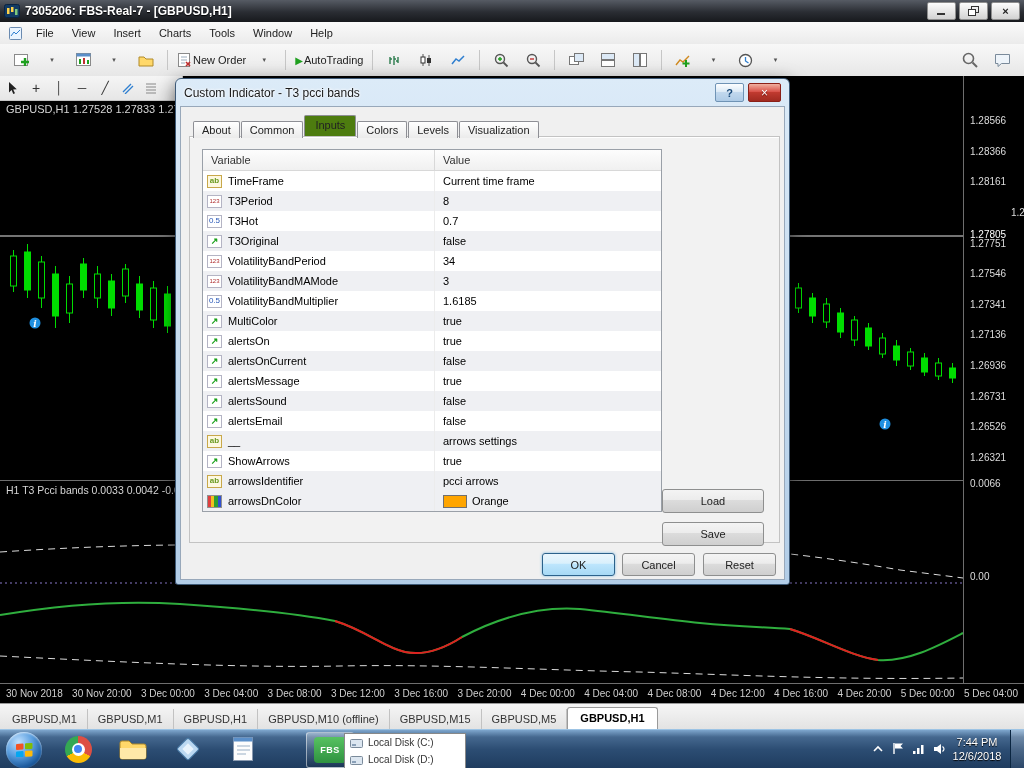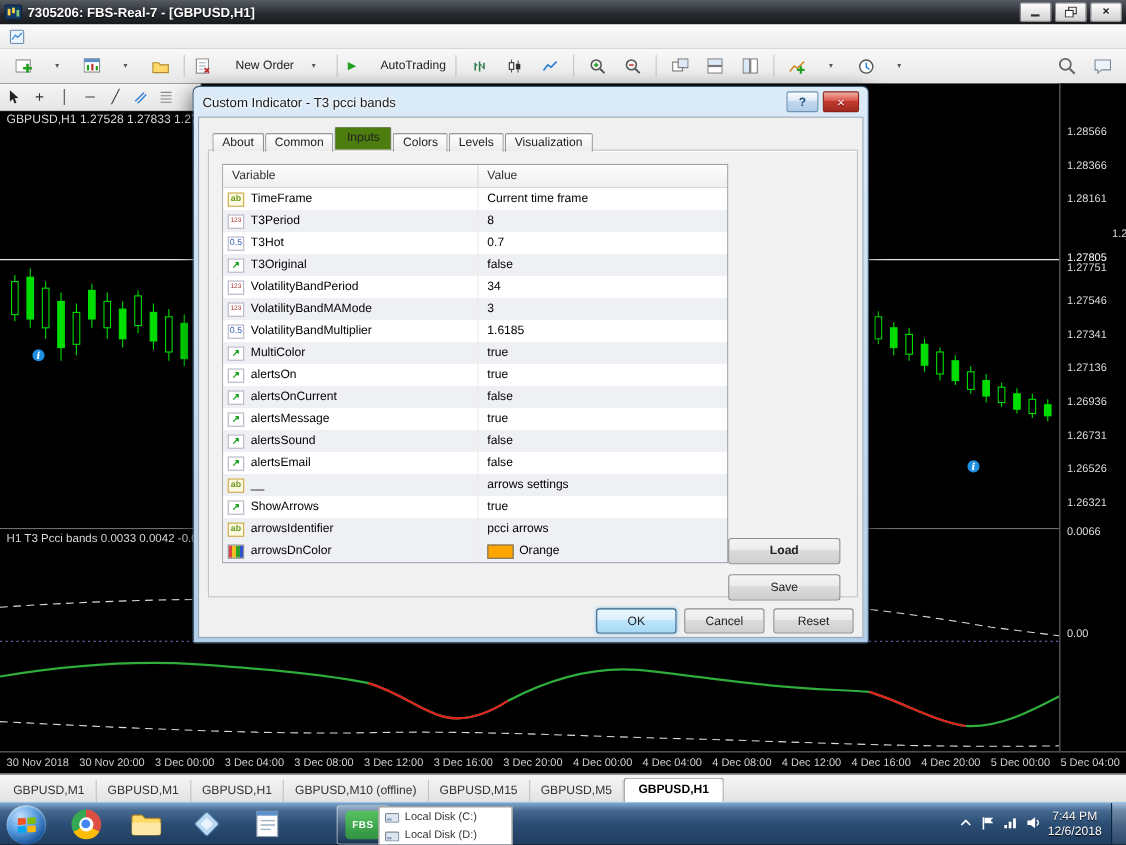--- a/index.html
+++ b/index.html
@@ -14,21 +14,21 @@
     border:1px solid #8e8e8e;border-radius:2px;display:flex;align-items:center;justify-content:center;
     color:#222;font-size:11px;line-height:1;}
   
   .menubar{position:absolute;top:22px;left:0;right:0;height:22px;background:linear-gradient(#fafafa,#ebebeb);
     border-bottom:1px solid #d2d2d2;display:flex;align-items:center;padding-left:4px;color:#222;}
   .menu-item{padding:3px 9px;cursor:default;}
   
   .toolbar1{position:absolute;top:44px;left:0;right:0;height:32px;background:linear-gradient(#f8f8f8,#e7e7e7);
     border-bottom:1px solid #cfcfcf;display:flex;align-items:center;padding:0 6px;color:#222;}
   .tbtn{height:24px;min-width:24px;border-radius:2px;display:flex;align-items:center;justify-content:center;
-    gap:22px;padding:0 4px;font-size:11px;color:#222;white-space:nowrap;}
+    gap:1px;padding:0 4px;font-size:11px;color:#222;white-space:nowrap;}
   .caret{font-size:7px;color:#555;margin-left:-2px;}
   .tsep{width:1px;height:20px;background:#c6c6c6;margin:0 5px;}
   .tspacer{flex:1;}
   
   .chart{position:absolute;top:76px;left:0;right:0;height:607px;background:#000;}
   #chart-svg{position:absolute;left:0;top:0;}
   .linetools{position:absolute;left:0;top:0;width:176px;height:24px;background:linear-gradient(#f5f5f5,#e6e6e6);
     border-bottom:1px solid #c4c4c4;border-right:1px solid #c4c4c4;display:flex;align-items:center;
     padding-left:6px;gap:9px;color:#333;}
   .ltool{font-size:12px;line-height:1;display:flex;align-items:center;justify-content:center;width:14px;}
@@ -105,21 +105,21 @@
     border:1px solid #b4b4c4;background:#fff;box-sizing:border-box;flex:0 0 auto;}
   .t-text{border-color:#c8a84a;background:#fdf8e0;color:#6a9a20;font-weight:bold;font-size:8px;}
   .t-int{color:#b03030;font-size:6px;}
   .t-double{color:#2858b8;font-size:8px;}
   .t-bool{color:#18a018;font-weight:bold;font-size:9px;}
   .t-color{background:linear-gradient(90deg,#e04040 0 25%,#f0c020 25% 50%,#30a030 50% 75%,#3050d0 75% 100%);border-color:#909090;}
   .swatch{width:22px;height:11px;border:1px solid #707070;display:inline-block;flex:0 0 auto;}
   .btn{position:absolute;height:22px;border:1px solid #8e8f8f;border-radius:3px;font-size:11px;color:#222;
     background:linear-gradient(#f4f4f4,#ececec 45%,#dcdcdc 46%,#cfcfcf);display:flex;align-items:center;justify-content:center;
     font-family:"Liberation Sans",sans-serif;}
-  #btn-load{left:472px;top:352px;width:100px;font-weight:bold;}
+  #btn-load{left:472px;top:352px;width:100px;}
   #btn-save{left:472px;top:385px;width:100px;}
   #btn-ok{left:361px;top:446px;width:71px;height:21px;border-color:#2c628b;
     background:linear-gradient(#eaf6fd,#d9f0fc 45%,#bee6fd 46%,#a7d9f5);box-shadow:0 0 3px #7ab8e0;}
   #btn-cancel{left:441px;top:446px;width:71px;height:21px;}
   #btn-reset{left:522px;top:446px;width:71px;height:21px;}
 </style>
 </head>
 <body>
 
 <div id="screen">
@@ -148,20 +148,29 @@
     <div class="wbtn" style="font-weight:bold">×</div>
   </div>
 
   <div class="menubar">
     <span style="display:flex;margin:0 4px;">
       <svg width="15" height="15">
           <rect x="1.5" y="1.5" width="12" height="12" rx="1" fill="#eaf4ff" stroke="#6a8ab0"></rect>
           <polyline points="3,10 6,6 8,8 12,4" fill="none" stroke="#2f7fd0"></polyline>
         </svg>
     </span>
+    <span id="menu-items" style="display:flex">
+        <span class="menu-item">File</span>
+        <span class="menu-item">View</span>
+        <span class="menu-item">Insert</span>
+        <span class="menu-item">Charts</span>
+        <span class="menu-item">Tools</span>
+        <span class="menu-item">Window</span>
+        <span class="menu-item">Help</span>
+      </span>
   </div>
 
   <div class="toolbar1">
     <div class="tbtn">
         <svg width="17" height="16">
           <rect x="0.5" y="2.5" width="13" height="11" fill="#fff" stroke="#8a8a8a"></rect>
           <path d="M11 6v8M7 10h8" stroke="#1fa01f" stroke-width="2.4"></path>
         </svg>
       </div>
     <div class="tbtn caret">▾</div>

